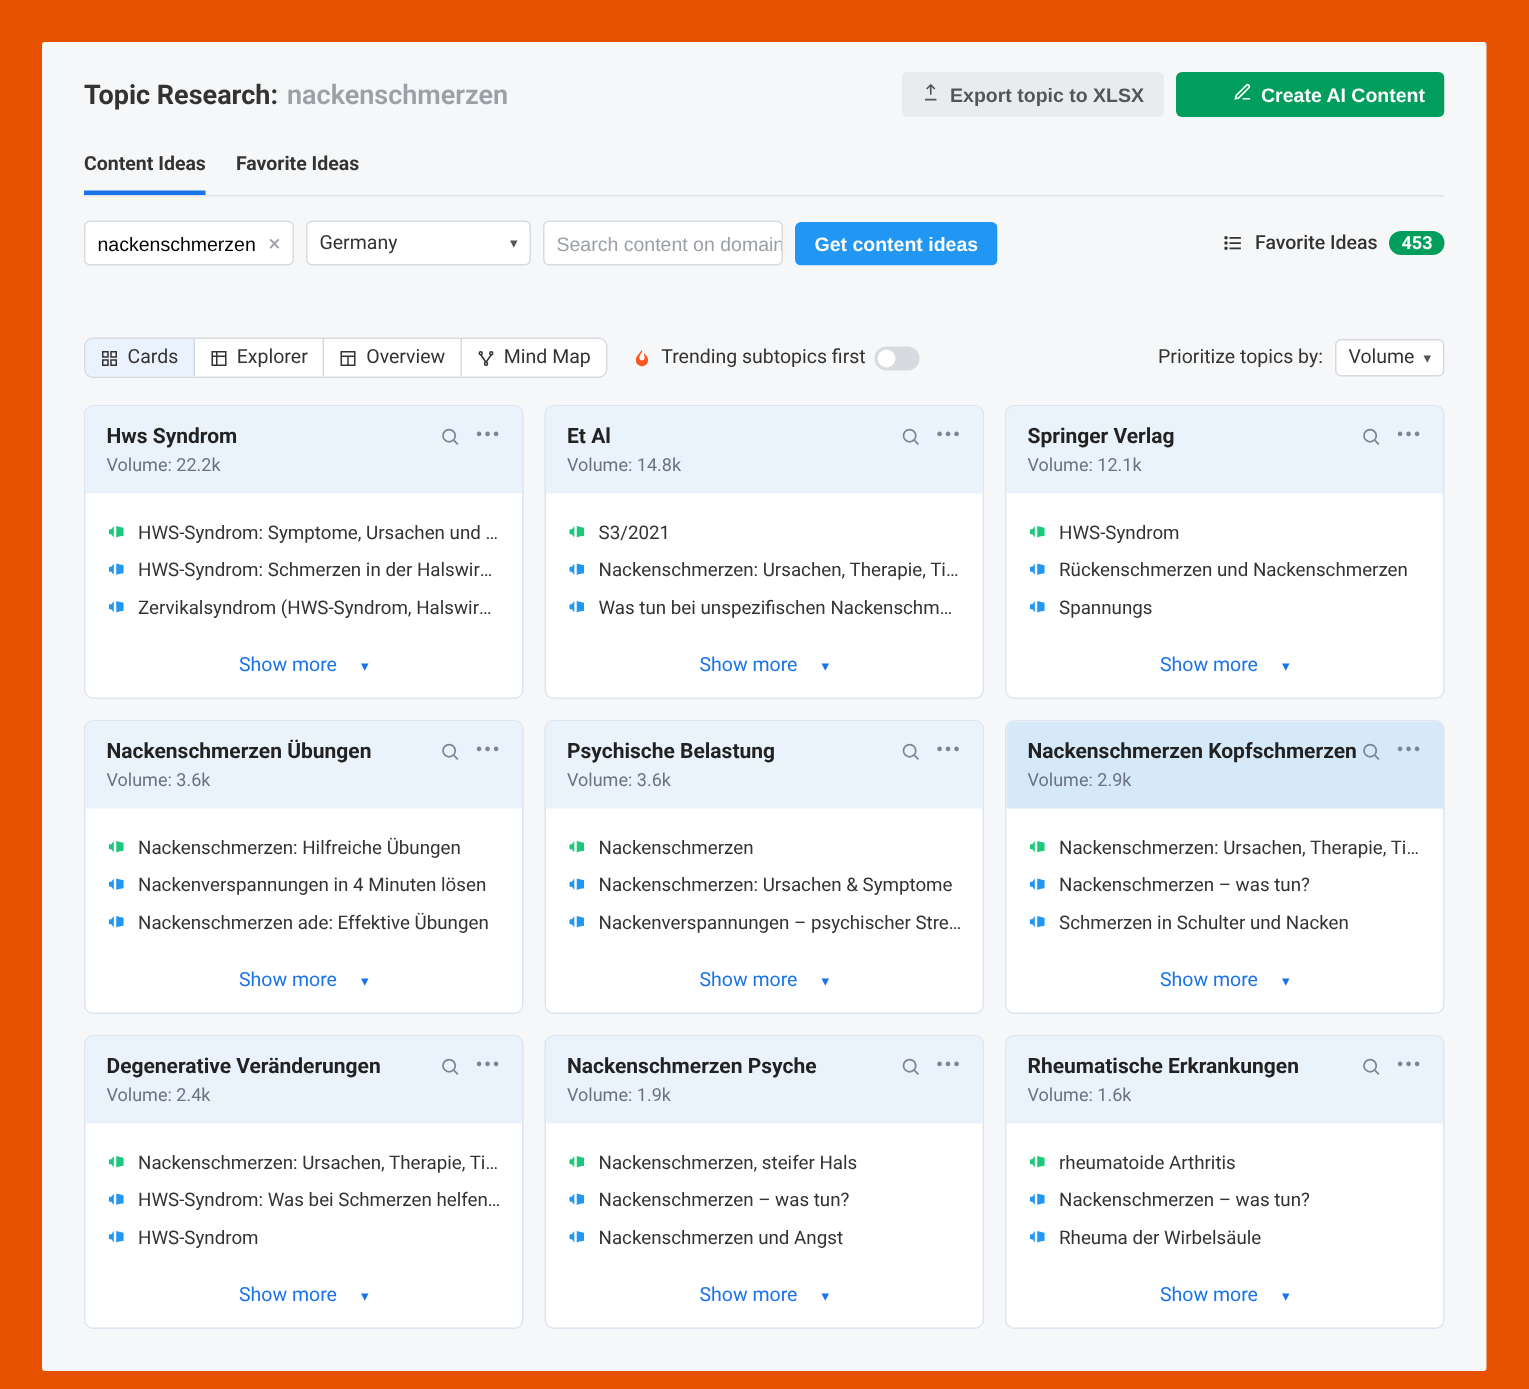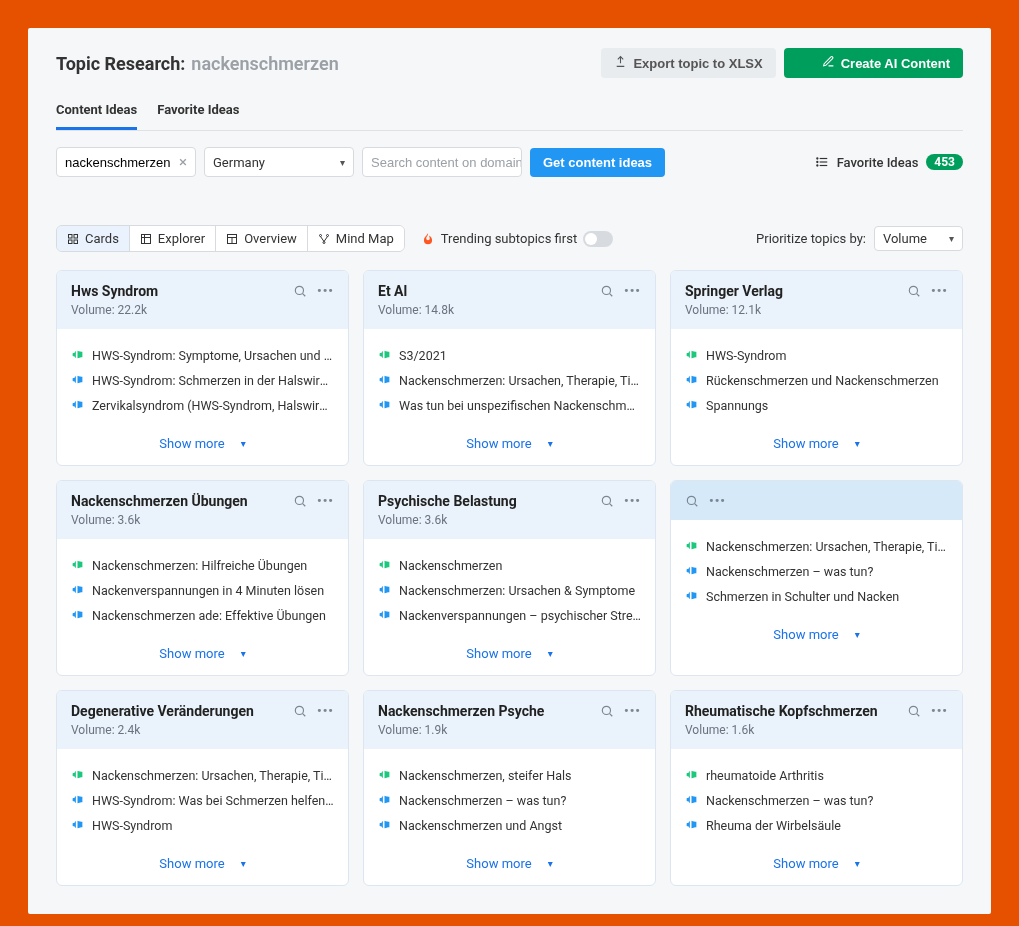--- a/index.html
+++ b/index.html
@@ -70,21 +70,21 @@
   .flame { color: #ff5722; }
   .toggle {
     width: 30px; height: 16px; background: #d7dbdf; border-radius: 8px; position: relative;
   }
   .toggle::after {
     content: ""; position: absolute; width: 12px; height: 12px; border-radius: 50%;
     background: #fff; top: 2px; left: 2px;
   }
   .prioritize { margin-left: auto; display: flex; align-items: center; gap: 8px; color: #333; }
   .select {
-    display: inline-flex; align-items: center; gap: 22px; border: 1px solid #d7dbdf;
+    display: inline-flex; align-items: center; gap: 6px; border: 1px solid #d7dbdf;
     border-radius: 4px; background: #fff; padding: 4px 8px; cursor: pointer;
   }
 
   .grid { display: grid; grid-template-columns: repeat(3, 1fr); gap: 14px; }
   .card {
     background: #fff; border: 1px solid #dde6f0; border-radius: 6px; overflow: hidden;
   }
   .card-head {
     background: #eaf3fb; padding: 12px 14px; display: flex; justify-content: space-between; align-items: flex-start;
   }
@@ -469,20 +469,24 @@
             <span class="item-text">Nackenverspannungen – psychischer Stress al...</span>
           </div>
         </div>
         <div class="show-more">
           <span>Show more</span>
           <span style="font-size:10px">▾</span>
         </div>
       </div>
       <div class="card highlight">
         <div class="card-head">
+          <div class="card-title-wrap">
+            <div class="card-title">Nackenschmerzen Kopfschmerzen</div>
+            <div class="card-vol"><span>Volume:</span> <span>2.9k</span></div>
+          </div>
           <div class="card-icons">
             <span>
               <svg width="14" height="14" viewBox="0 0 24 24" fill="none" stroke="currentColor" stroke-width="2">
                 <circle cx="11" cy="11" r="7"></circle>
                 <line x1="21" y1="21" x2="16.5" y2="16.5"></line>
               </svg>
             </span>
             <span class="dots">•••</span>
           </div>
         </div>
@@ -607,21 +611,21 @@
           </div>
         </div>
         <div class="show-more">
           <span>Show more</span>
           <span style="font-size:10px">▾</span>
         </div>
       </div>
       <div class="card">
         <div class="card-head">
           <div class="card-title-wrap">
-            <div class="card-title">Rheumatische Kopfschmerzen</div>
+            <div class="card-title">Rheumatische Erkrankungen</div>
             <div class="card-vol"><span>Volume:</span> <span>1.6k</span></div>
           </div>
           <div class="card-icons">
             <span>
               <svg width="14" height="14" viewBox="0 0 24 24" fill="none" stroke="currentColor" stroke-width="2">
                 <circle cx="11" cy="11" r="7"></circle>
                 <line x1="21" y1="21" x2="16.5" y2="16.5"></line>
               </svg>
             </span>
             <span class="dots">•••</span>

